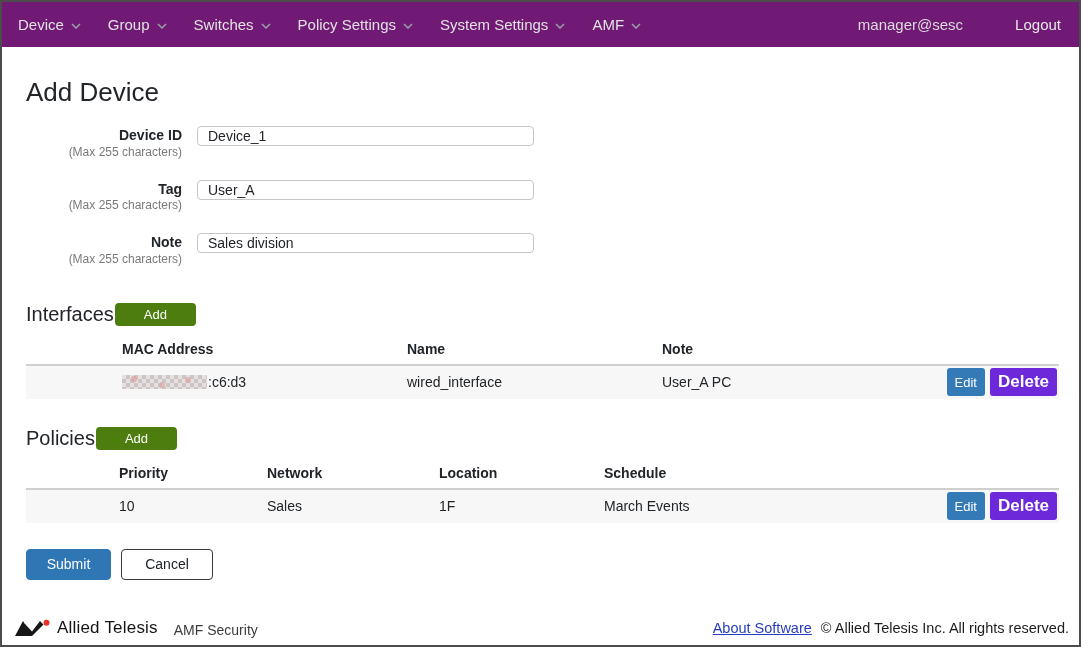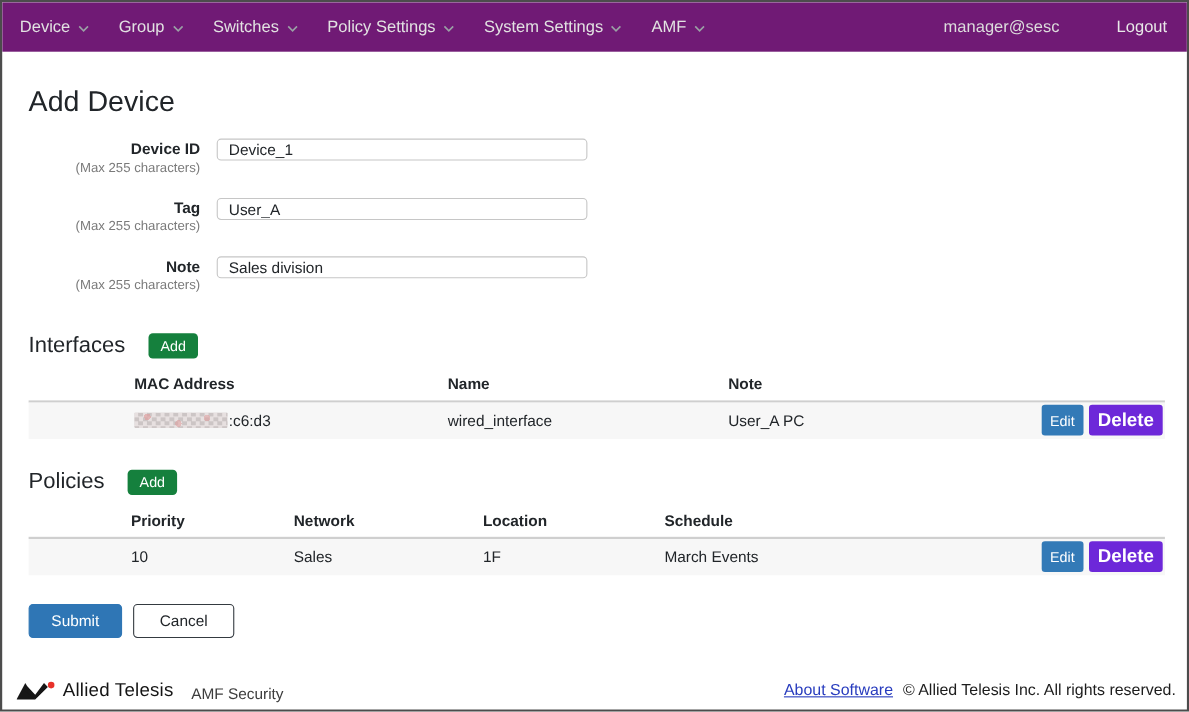--- a/index.html
+++ b/index.html
@@ -40,25 +40,25 @@
   .text-input {
     width:337px; height:20px;
     border:1px solid #c6c6c6; border-radius:4px;
     padding:0 10px; font-size:14px; color:#212529;
     font-family:"Liberation Sans", sans-serif;
     outline:none; background:#fff;
   }
 
   
   .section { margin-top:36px; }
-  .section-head { display:flex; align-items:center; gap:21px; }
+  .section-head { display:flex; align-items:center; gap:1px; }
   .section-title { font-size:20px; font-weight:500; color:#212529; }
   .btn-add {
-    background:#15803d; color:#fff; border:none; border-radius:4px;
-    font-size:13px; padding:4px 11px; cursor:pointer;
+    background:#4d7c0f; color:#fff; border:none; border-radius:4px;
+    font-size:13px; padding:4px 29px; cursor:pointer;
     font-family:"Liberation Sans", sans-serif;
   }
 
   
   .tbl { width:1033px; margin-top:6px; font-size:14px; }
   .tbl-header {
     display:flex; align-items:flex-end;
     padding:9px 0 7px 0;
     border-bottom:2px solid #cfcfcf;
     font-weight:700; color:#212529;

